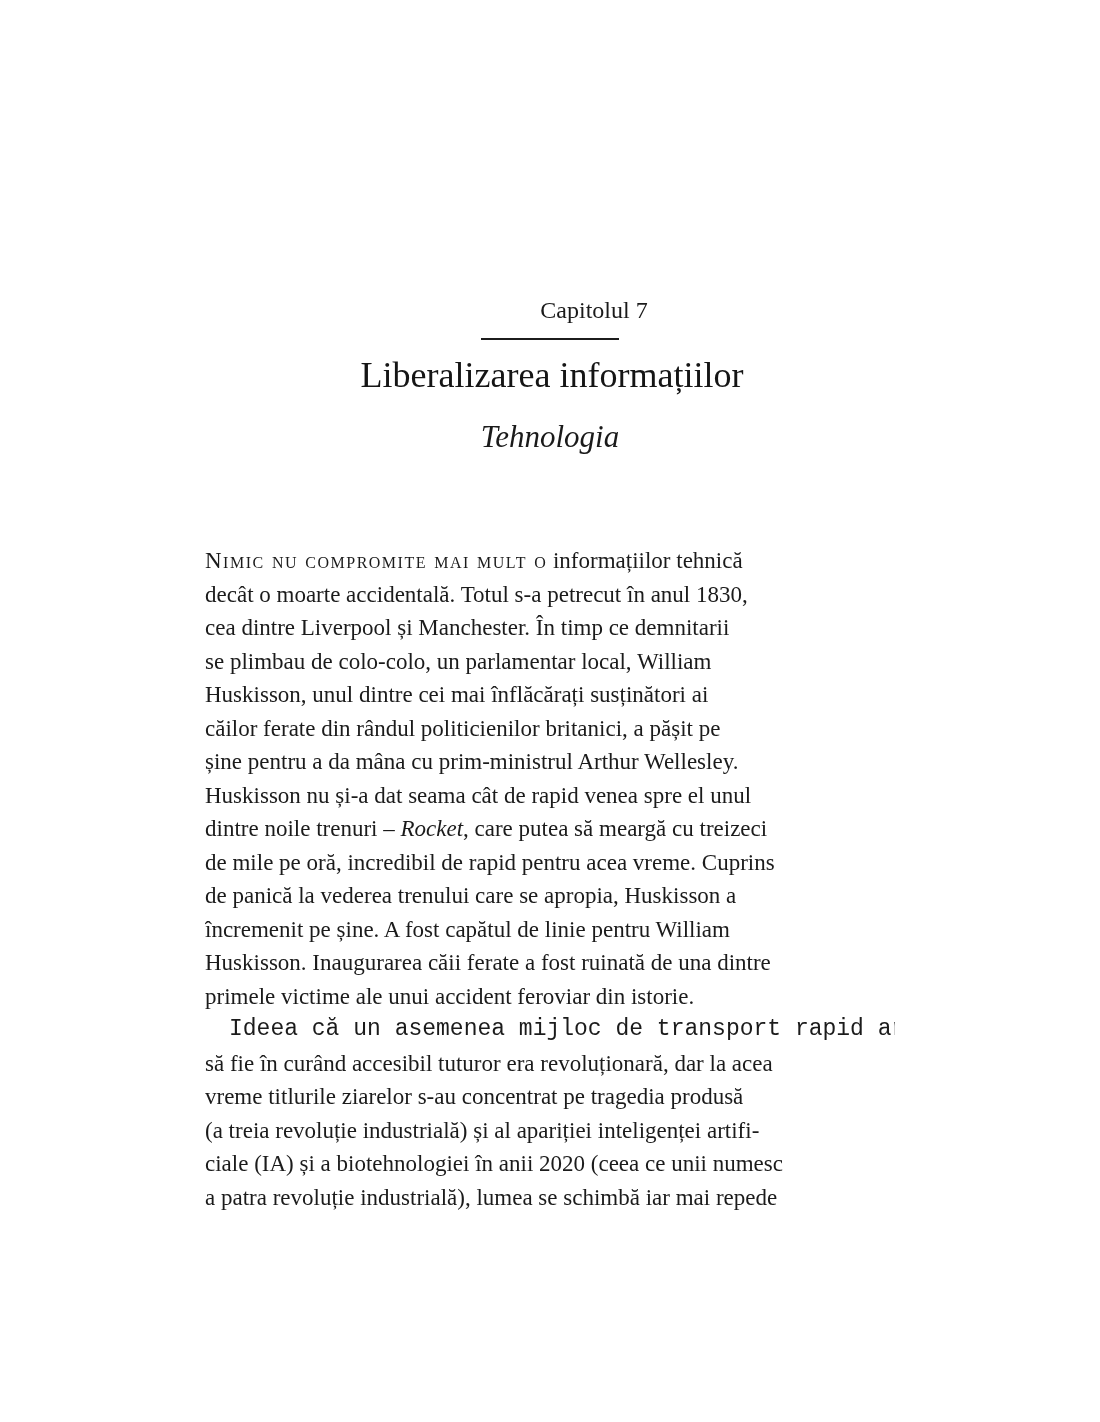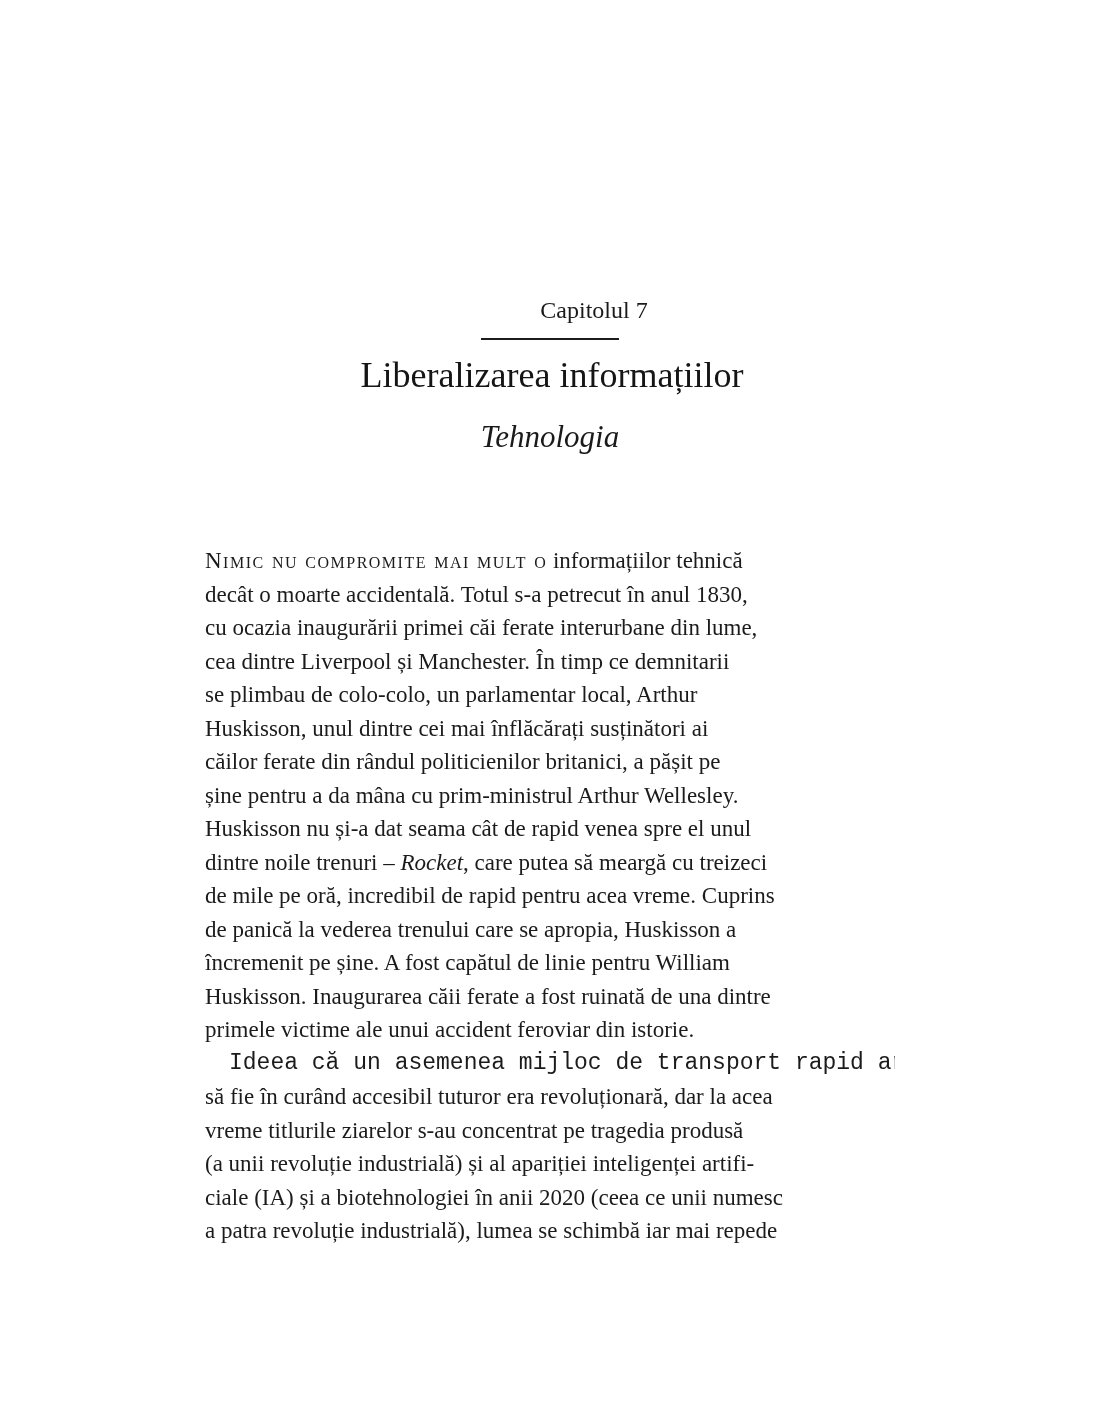--- a/index.html
+++ b/index.html
@@ -102,39 +102,38 @@
 
   <div class="chapter-title">Liberalizarea informațiilor</div>
 
   <div class="chapter-subtitle">Tehnologia</div>
 
   <div class="body-text">
 
     <div>
       <div class="line"><span class="smallcaps">Nimic nu compromite mai mult o</span><span> informațiilor tehnică</span></div>
       <div class="line">decât o moarte accidentală. Totul s-a petrecut în anul 1830,</div>
-      <div class="line">cu ocazia inaugurării primei căi ferate interurbane din lume,</div>
       <div class="line">cea dintre Liverpool și Manchester. În timp ce demnitarii</div>
-      <div class="line">se plimbau de colo-colo, un parlamentar local, Arthur</div>
+      <div class="line">se plimbau de colo-colo, un parlamentar local, William</div>
       <div class="line">Huskisson, unul dintre cei mai înflăcărați susținători ai</div>
       <div class="line">căilor ferate din rândul politicienilor britanici, a pășit pe</div>
       <div class="line">șine pentru a da mâna cu prim-ministrul Arthur Wellesley.</div>
       <div class="line">Huskisson nu și-a dat seama cât de rapid venea spre el unul</div>
       <div class="line"><span>dintre noile trenuri – </span><span class="italic">Rocket</span><span>, care putea să meargă cu treizeci</span></div>
       <div class="line">de mile pe oră, incredibil de rapid pentru acea vreme. Cuprins</div>
       <div class="line">de panică la vederea trenului care se apropia, Huskisson a</div>
       <div class="line">încremenit pe șine. A fost capătul de linie pentru William</div>
       <div class="line">Huskisson. Inaugurarea căii ferate a fost ruinată de una dintre</div>
       <div class="line last">primele victime ale unui accident feroviar din istorie.</div>
     </div>
 
     <div>
       <div class="line indent">Ideea că un asemenea mijloc de transport rapid ar putea</div>
       <div class="line">să fie în curând accesibil tuturor era revoluționară, dar la acea</div>
       <div class="line">vreme titlurile ziarelor s-au concentrat pe tragedia produsă</div>
-      <div class="line">(a unii revoluție industrială) și al apariției inteligenței artifi-</div>
+      <div class="line">(a treia revoluție industrială) și al apariției inteligenței artifi-</div>
       <div class="line">ciale (IA) și a biotehnologiei în anii 2020 (ceea ce unii numesc</div>
       <div class="line">a patra revoluție industrială), lumea se schimbă iar mai repede</div>
     </div>
 
   </div>
 
 </div>
 
 </body></html>

